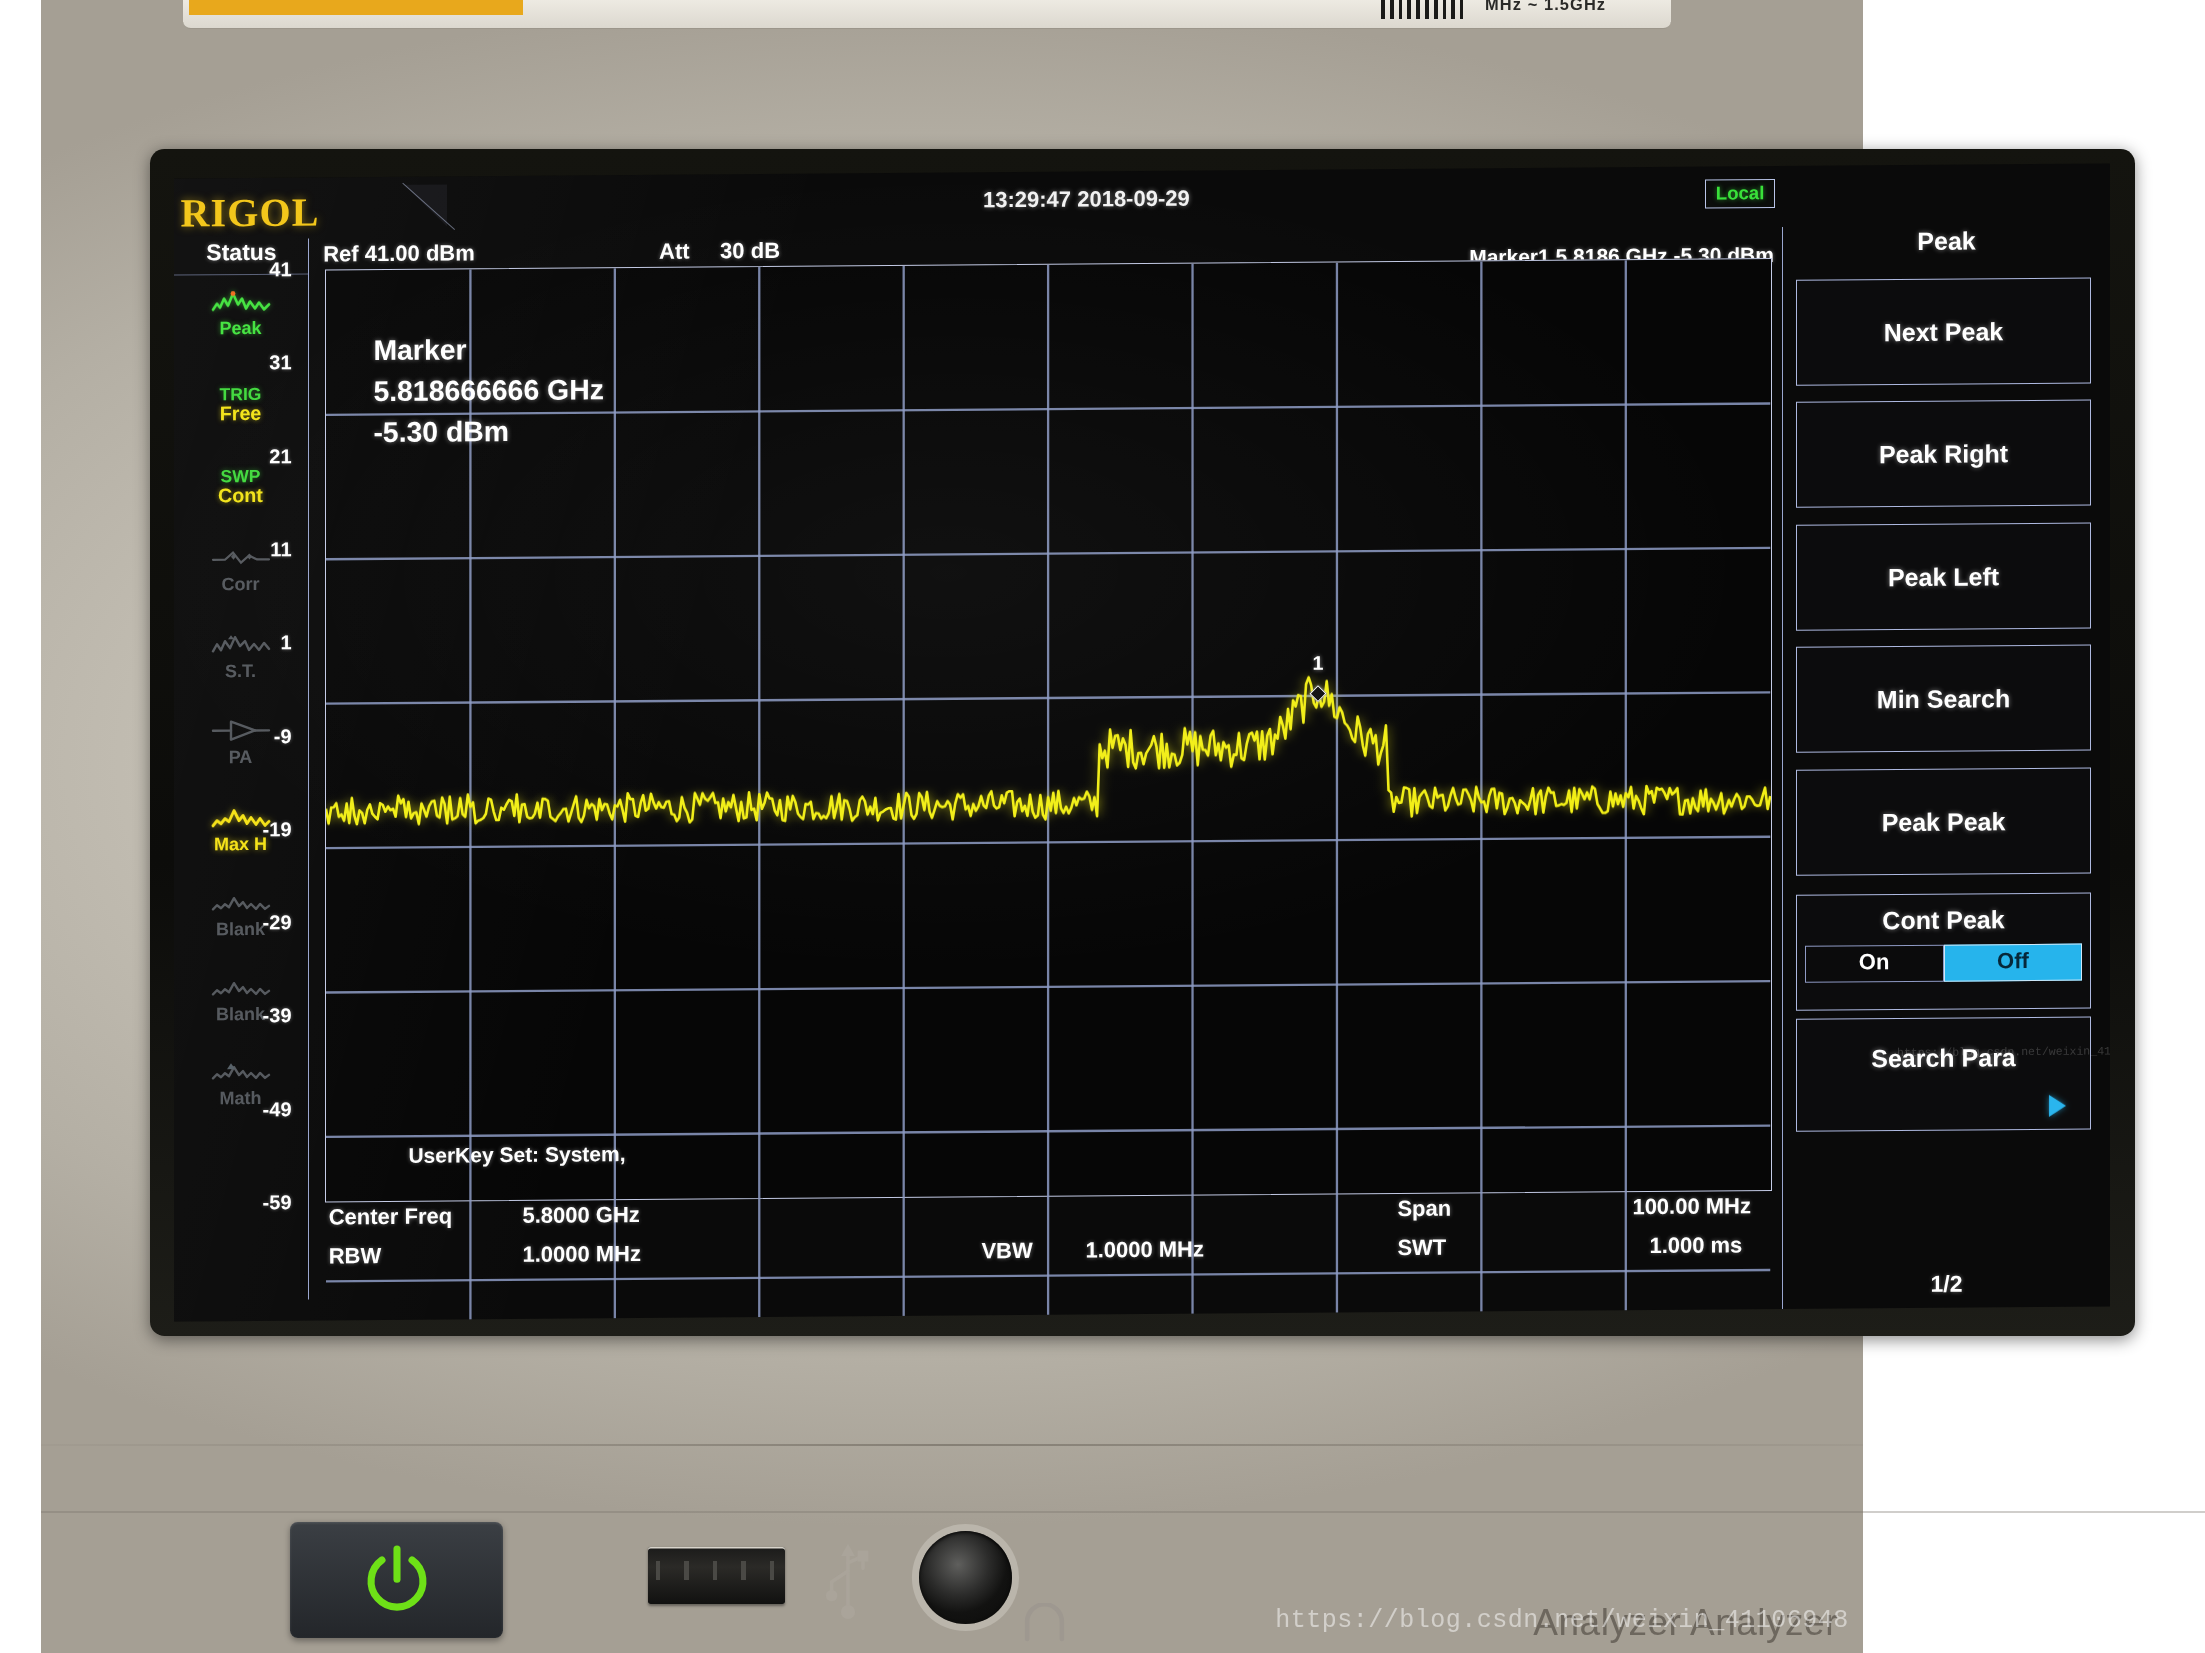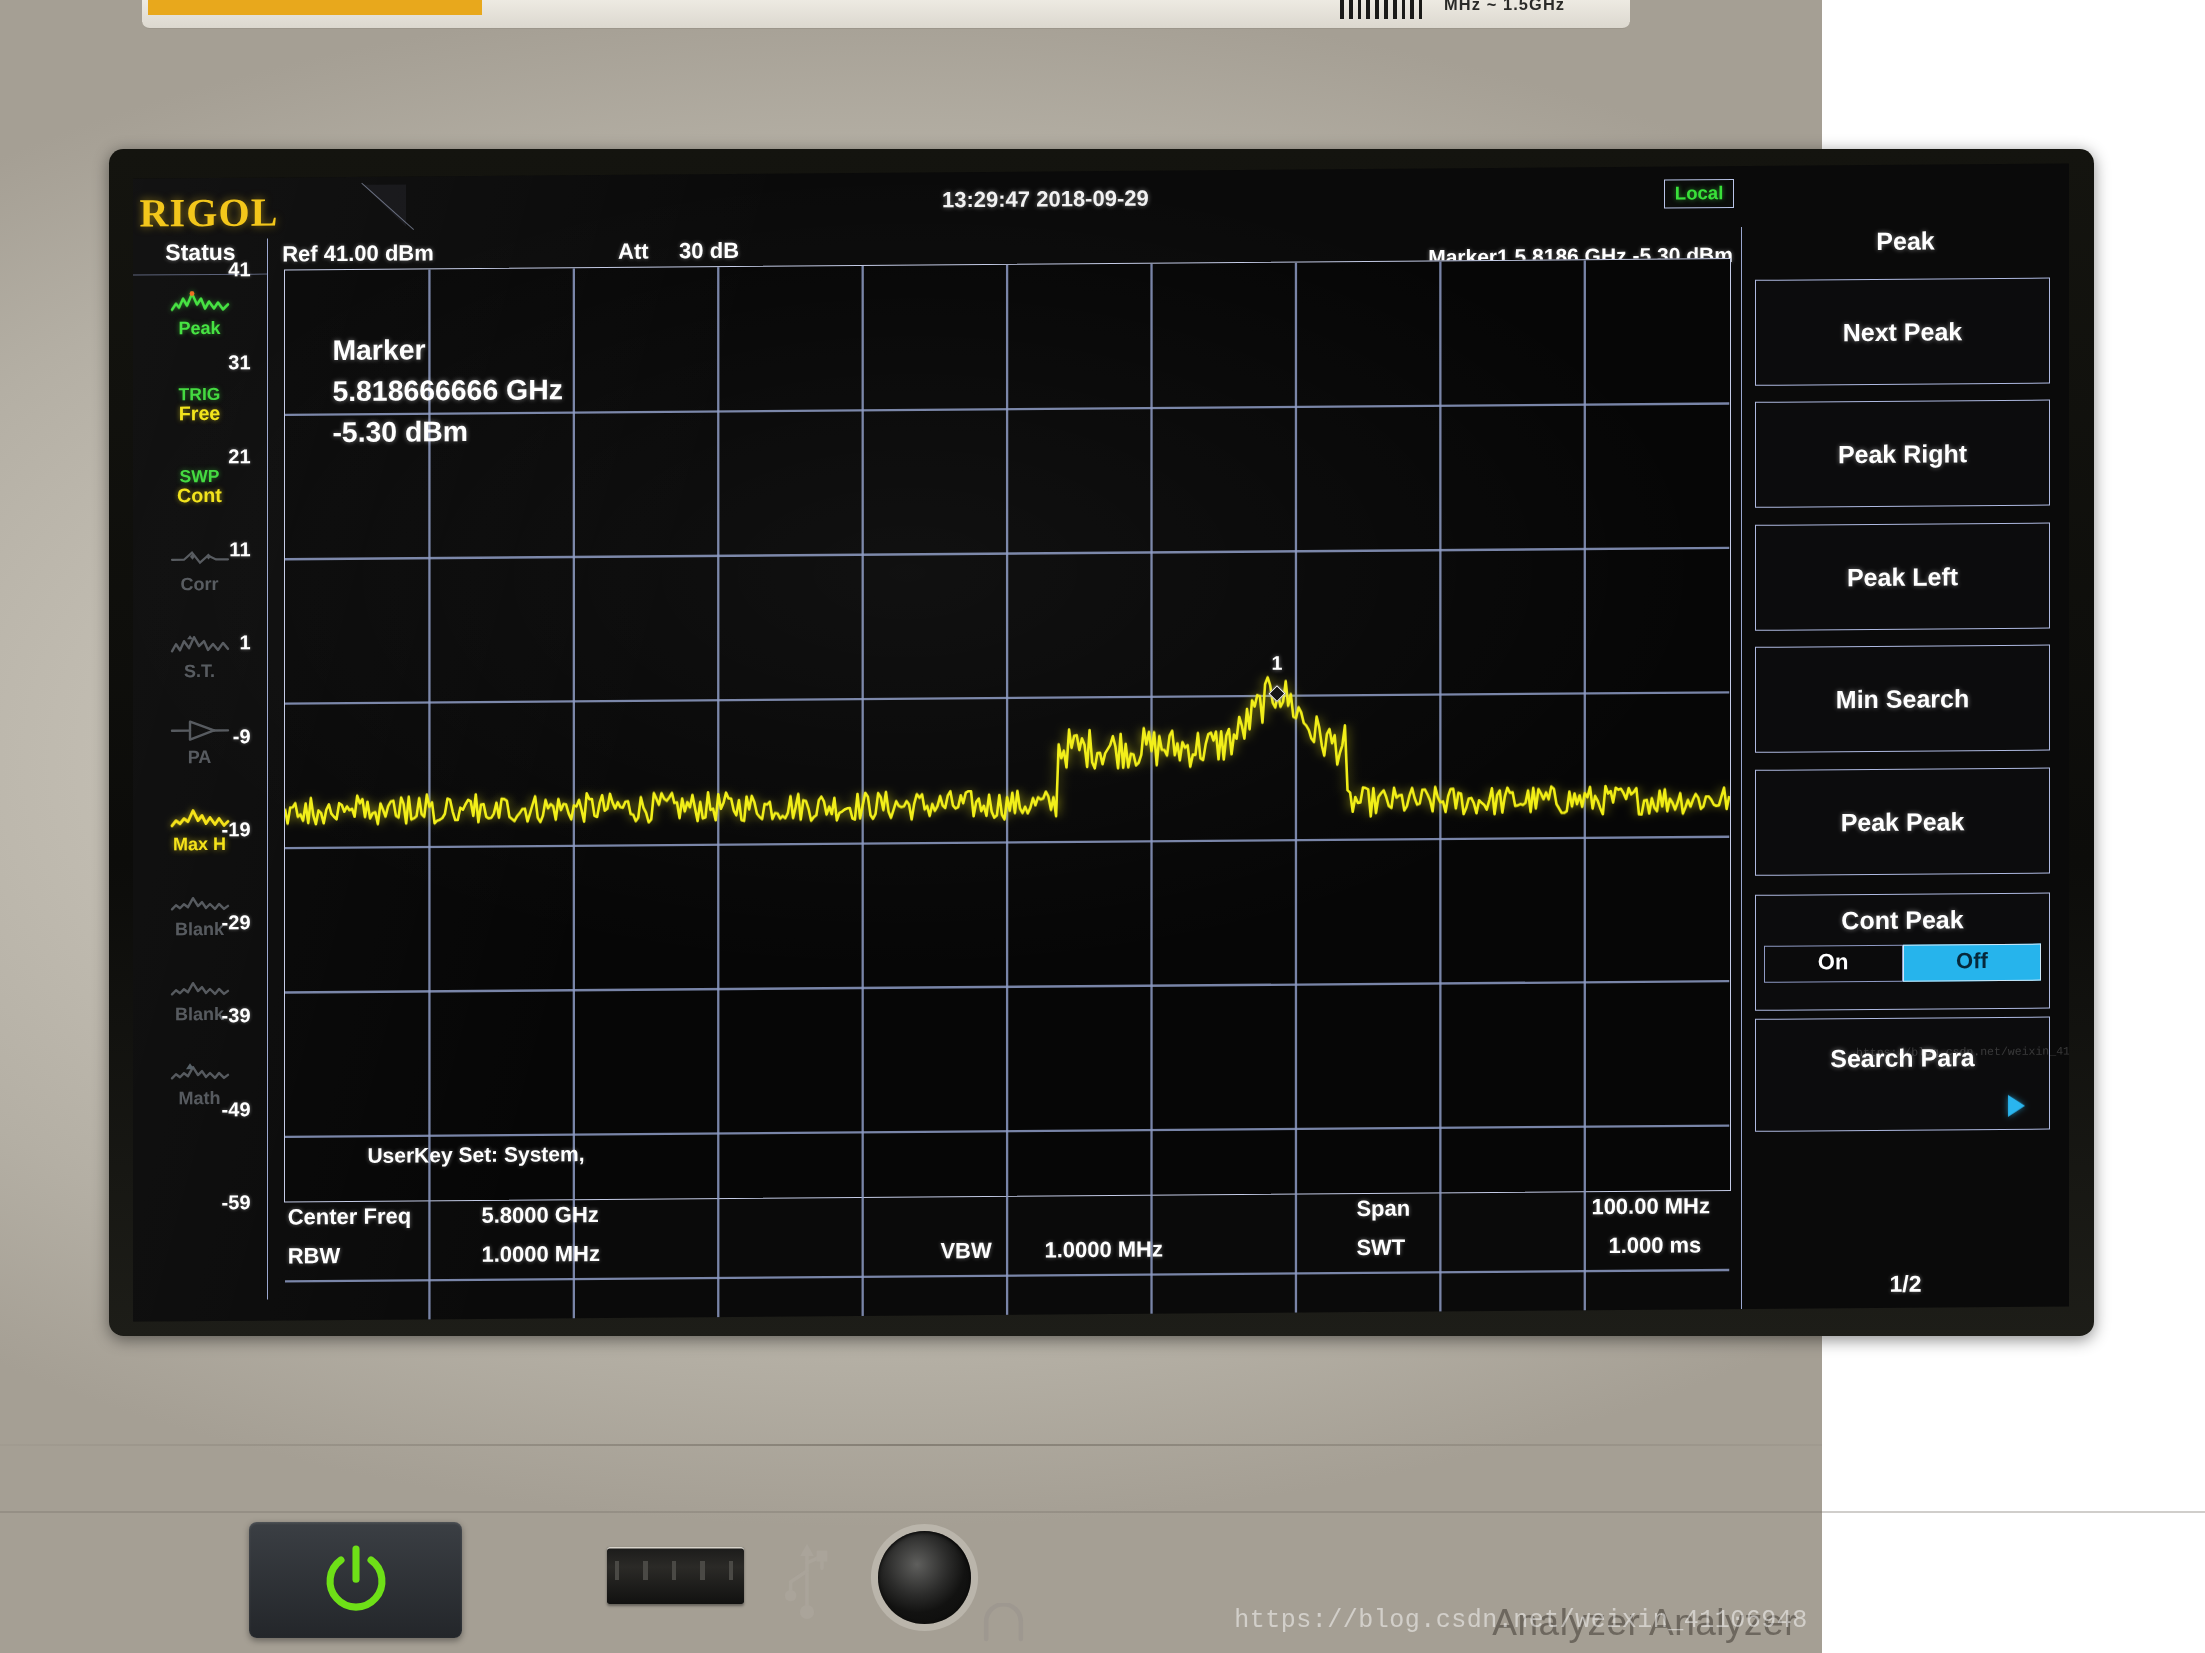--- a/index.html
+++ b/index.html
@@ -8,20 +8,21 @@
     overflow: hidden;
     font-family: "Liberation Sans", sans-serif;
   }
 
   
   #chassis {
     position: relative;
     width: 1822px; height: 1654px;
     background:
       radial-gradient(ellipse 1422px 766px at 48% 46%, #d3cfc5 0%, #c6c1b6 45%, #b4afa4 78%, #a59f94 100%);
+    margin-left: 41px;
   }
   
   #top-strip {
     position: absolute; left: 142px; top: -3.3px; width: 1488px; height: 32px;
     background: linear-gradient(#efece4, #dcd8cf);
     border-bottom: 1.6px solid #9c968b;
     border-radius: 0 0 7.7px 7.7px;
     overflow: hidden;
   }
   #top-strip-yellow {

